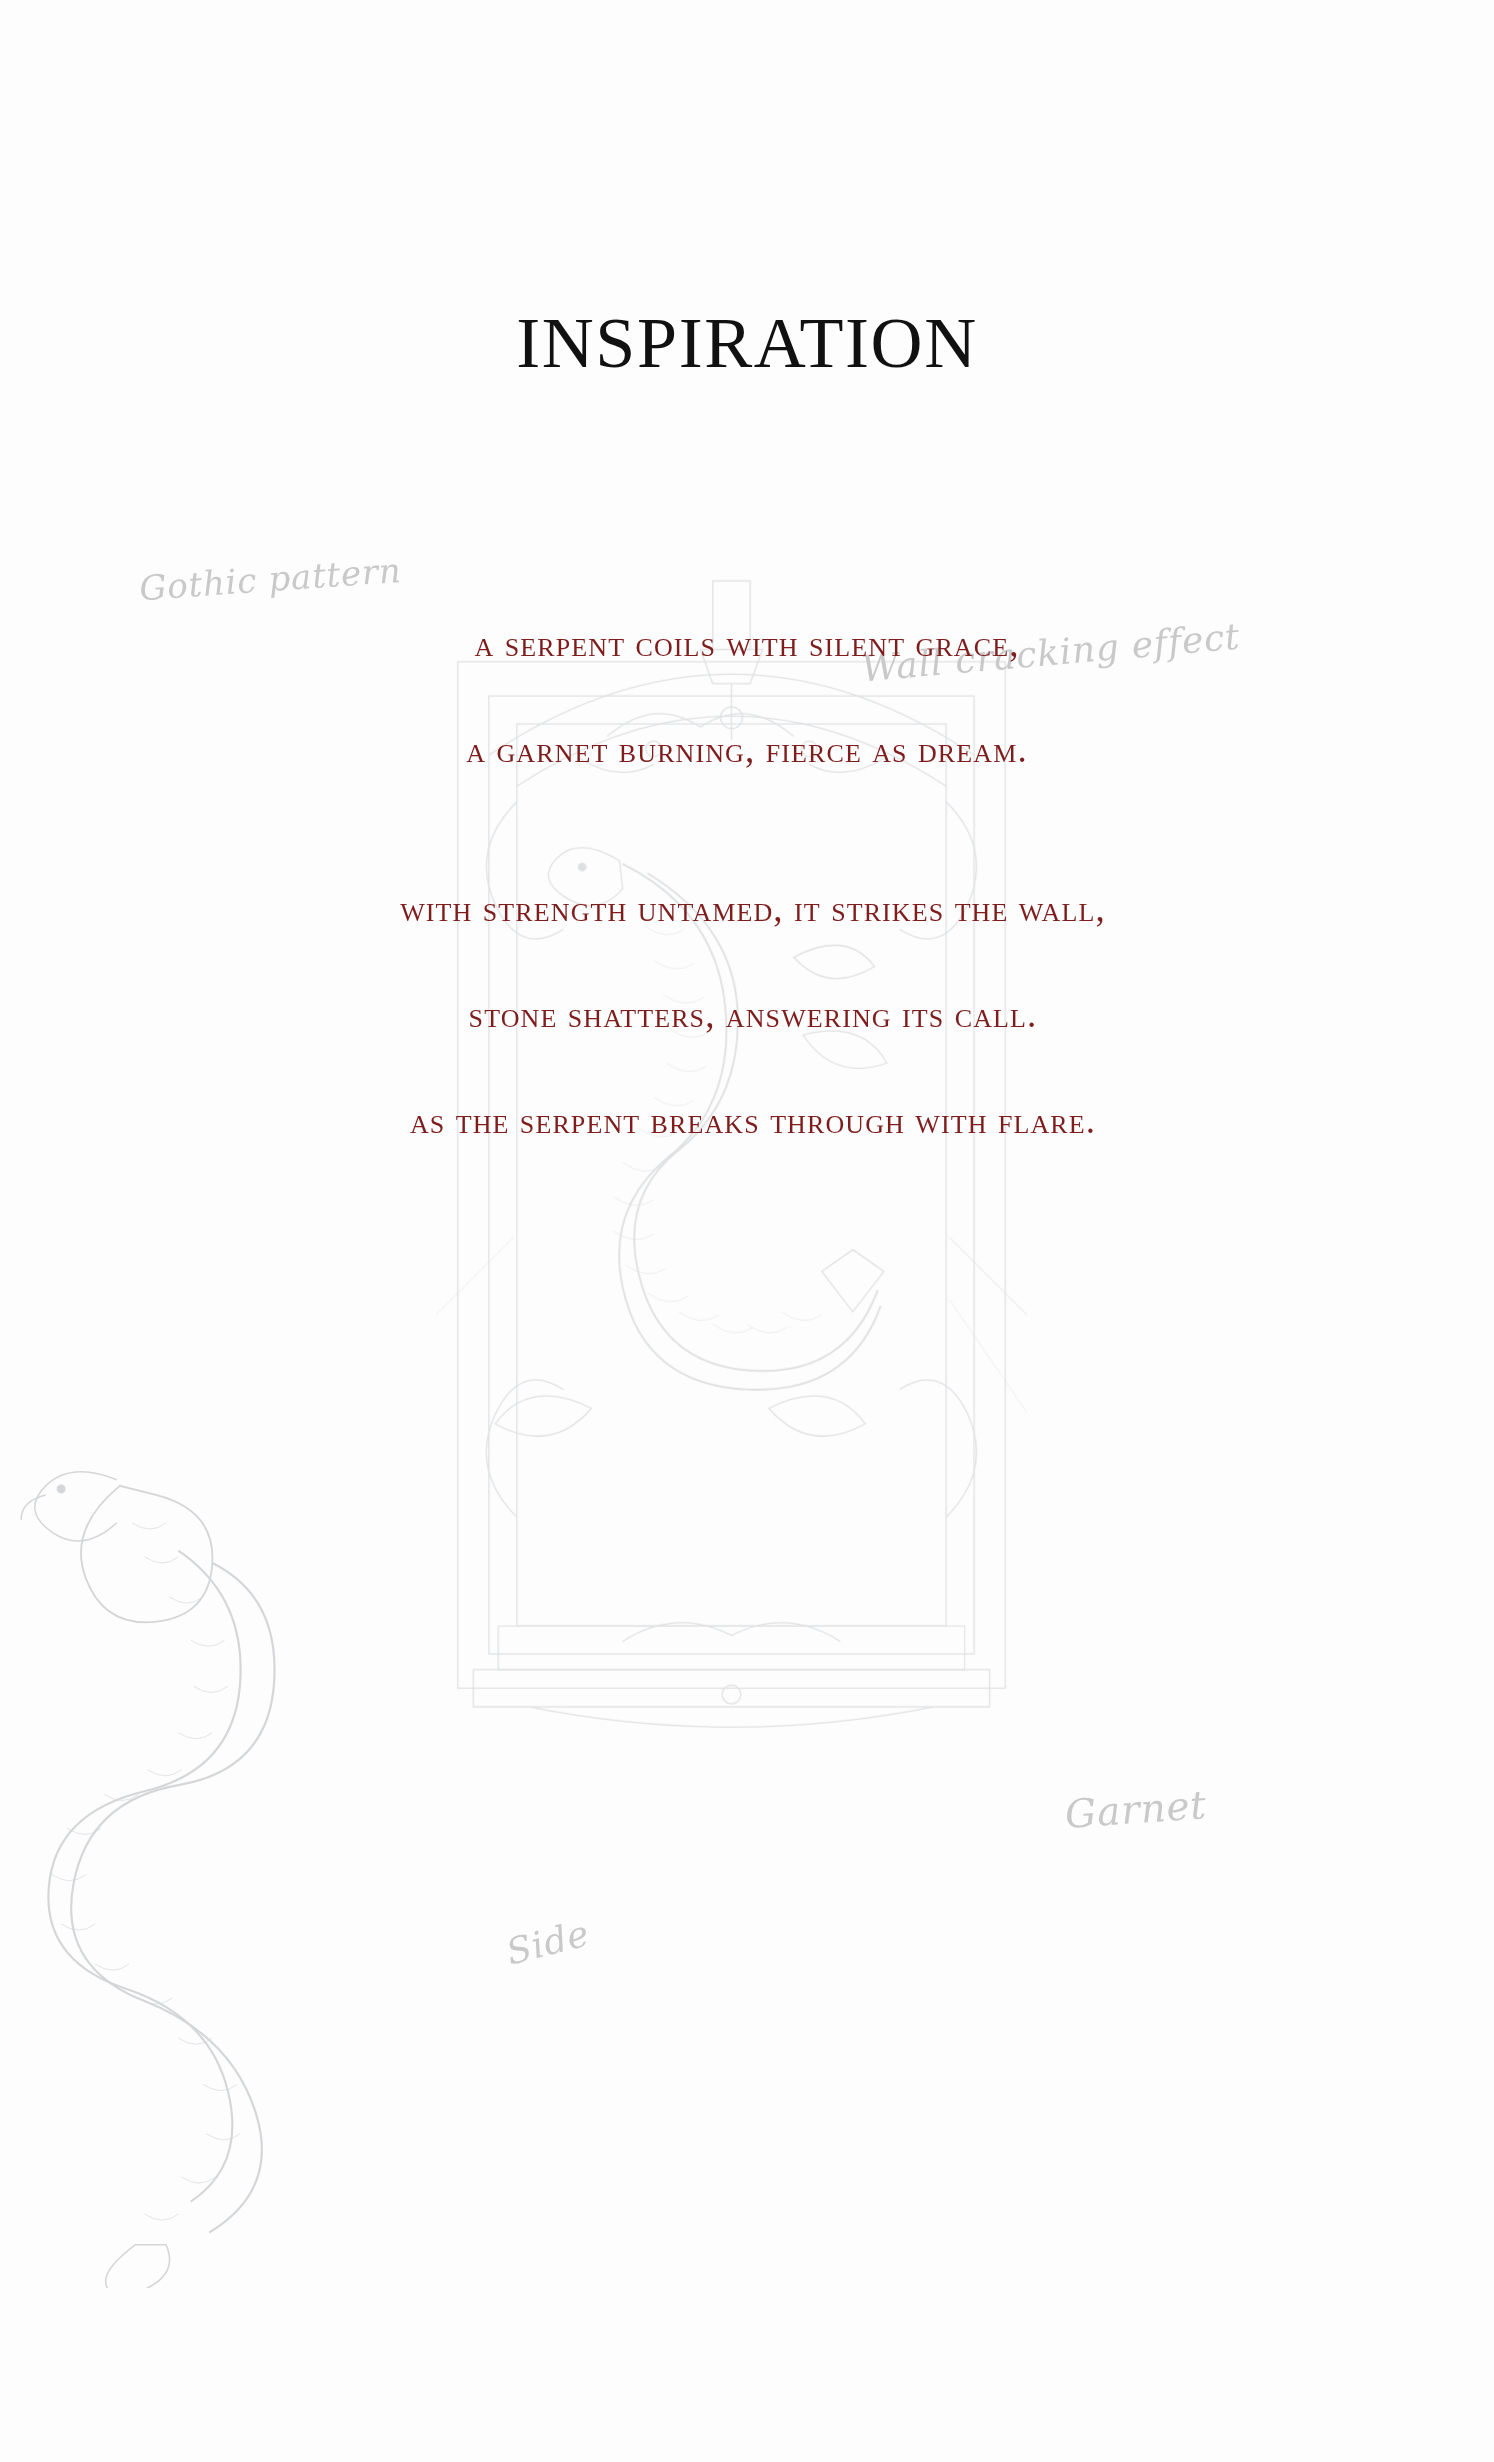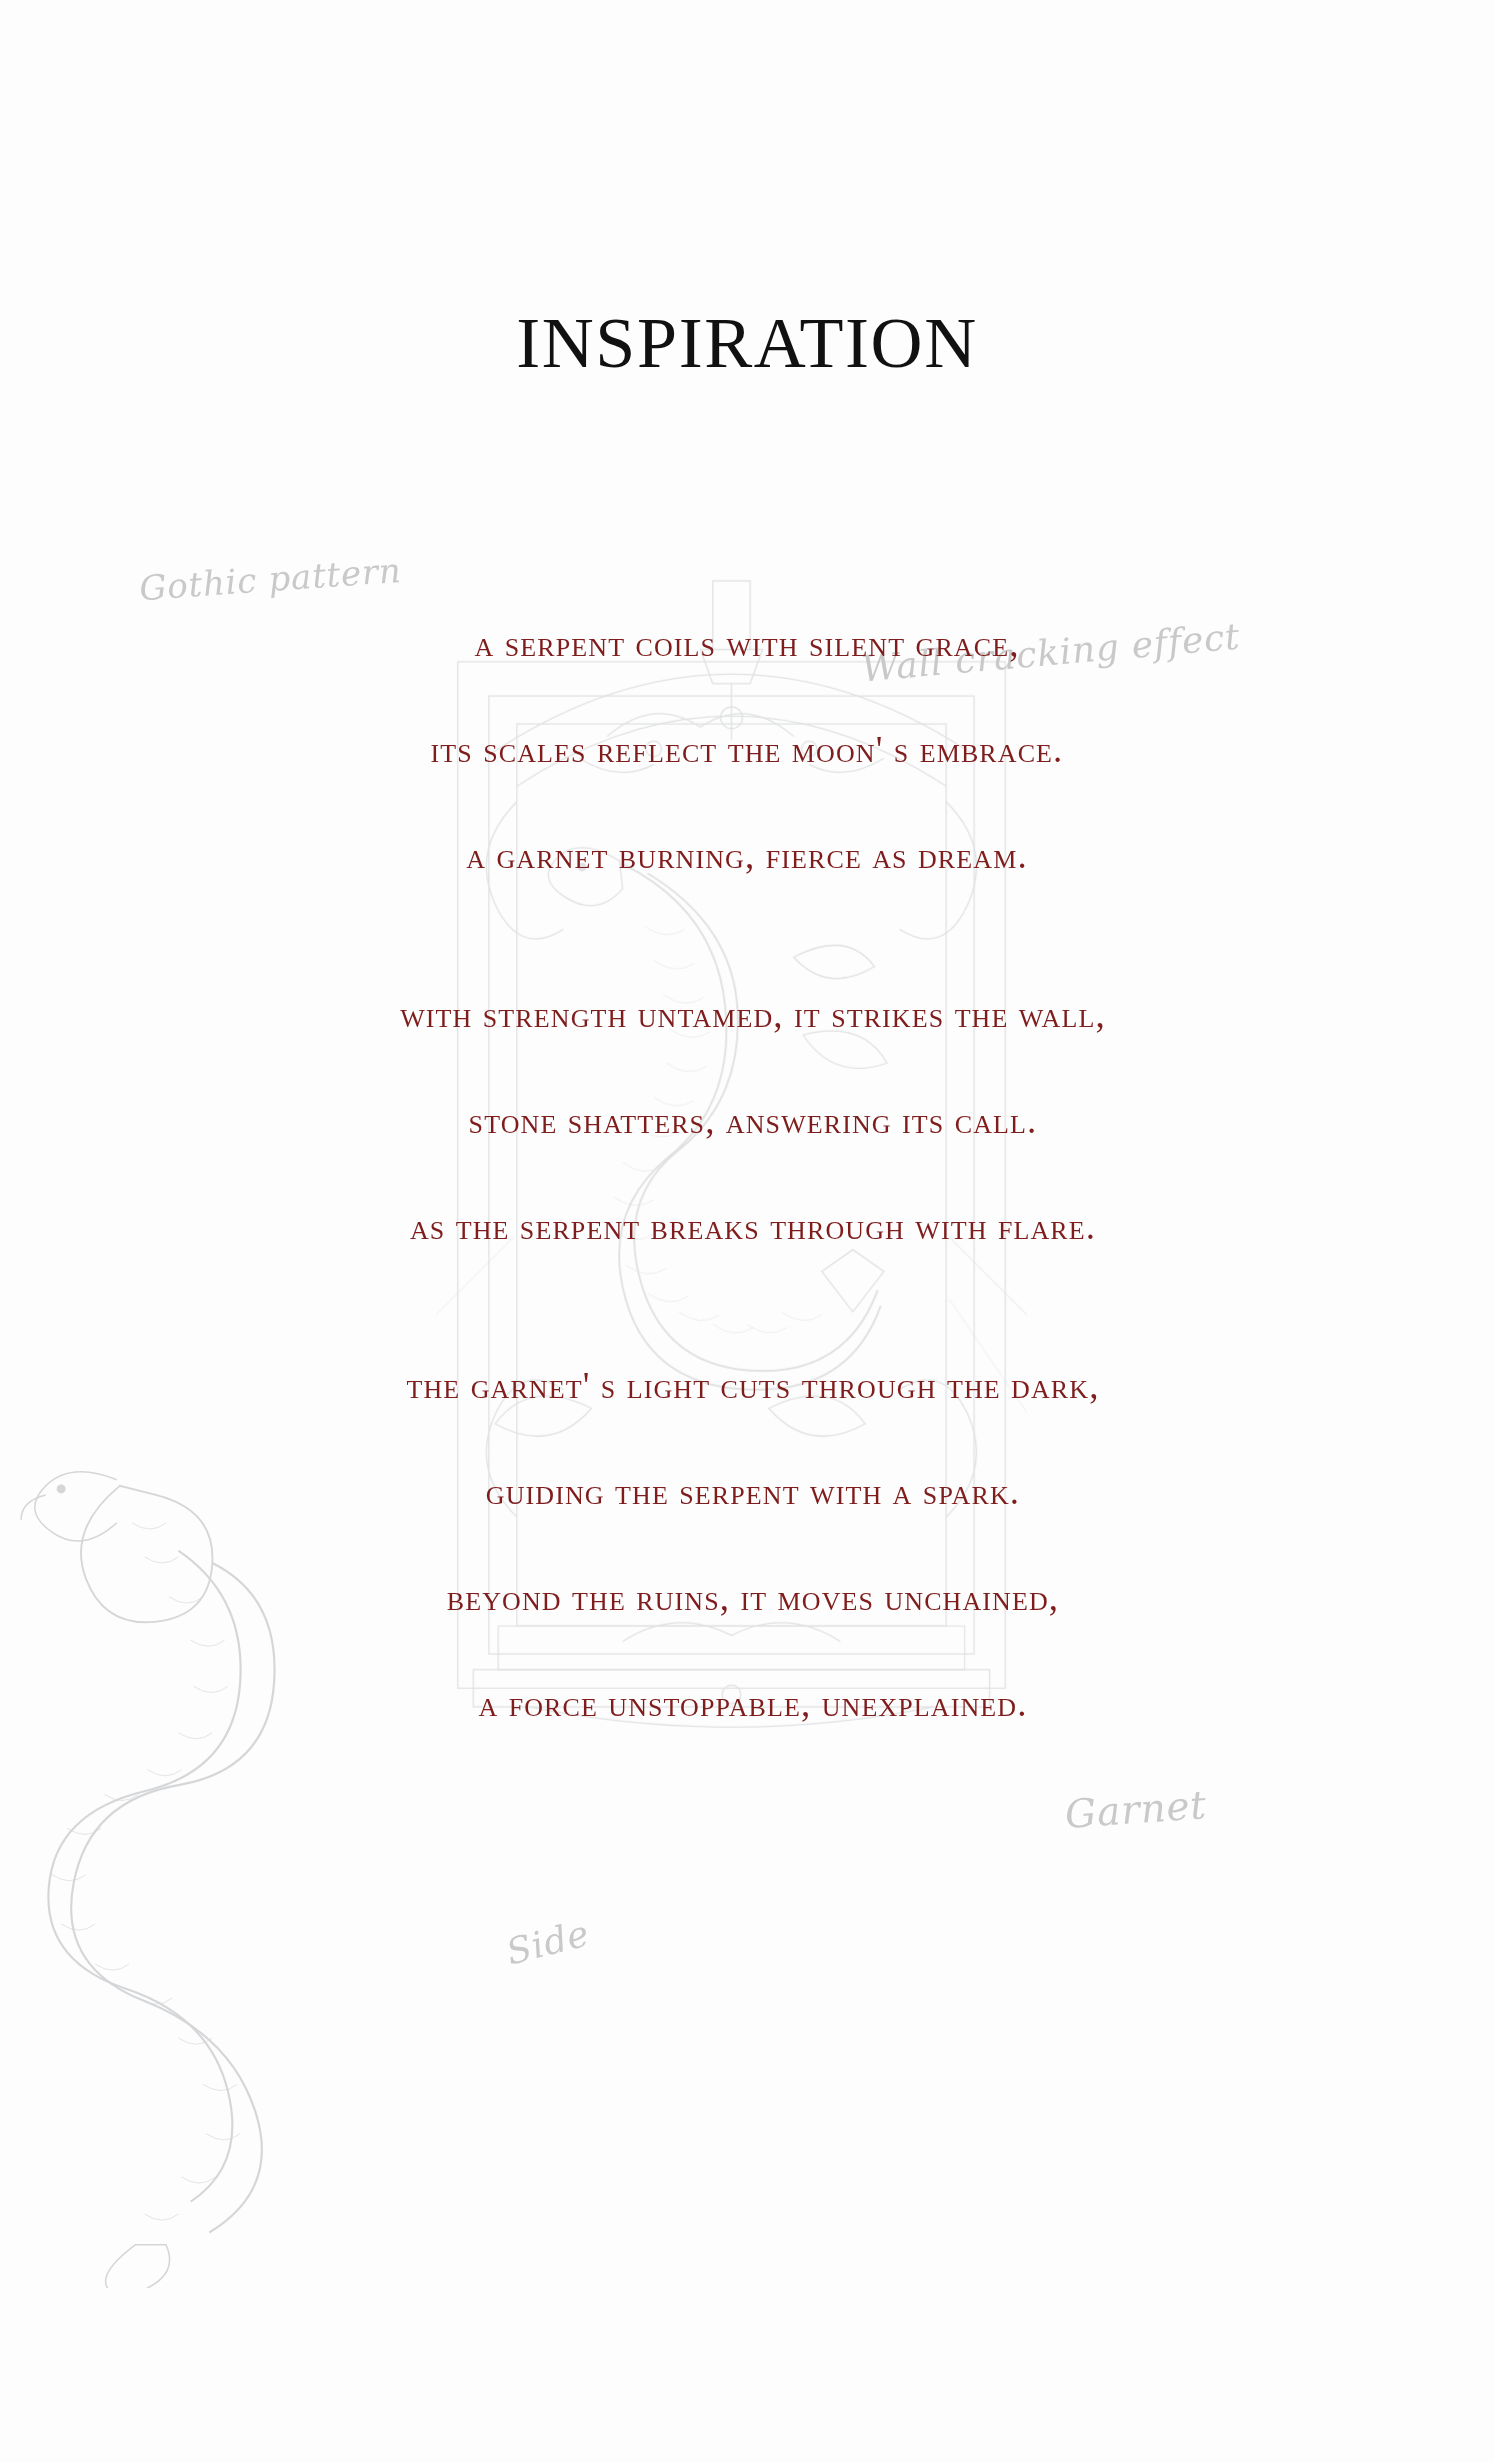--- a/index.html
+++ b/index.html
@@ -235,32 +235,25 @@
   <div class="annot annot-wall">Wall cracking effect</div>
   <div class="annot annot-garnet">Garnet</div>
   <div class="annot annot-side">Side</div>
 
   <h1 class="title">INSPIRATION</h1>
 
   <div class="poem">
 
     <div class="stanza">
       <div class="poem-line">A serpent coils with silent grace,</div>
-      <div class="poem-line">Its scales reflect the moon' s embrace.</div>
       <div class="poem-line">A garnet burning, fierce as dream.</div>
     </div>
 
     <div class="stanza">
       <div class="poem-line">With strength untamed, it strikes the wall,</div>
       <div class="poem-line">Stone shatters, answering its call.</div>
       <div class="poem-line">As the serpent breaks through with flare.</div>
     </div>
 
-    <div class="stanza">
-      <div class="poem-line">The garnet' s light cuts through the dark,</div>
-      <div class="poem-line">Guiding the serpent with a spark.</div>
-      <div class="poem-line">Beyond the ruins, it moves unchained,</div>
-      <div class="poem-line">A force unstoppable, unexplained.</div>
-    </div>
 
   </div>
 </div>
 
 
 </body></html>

